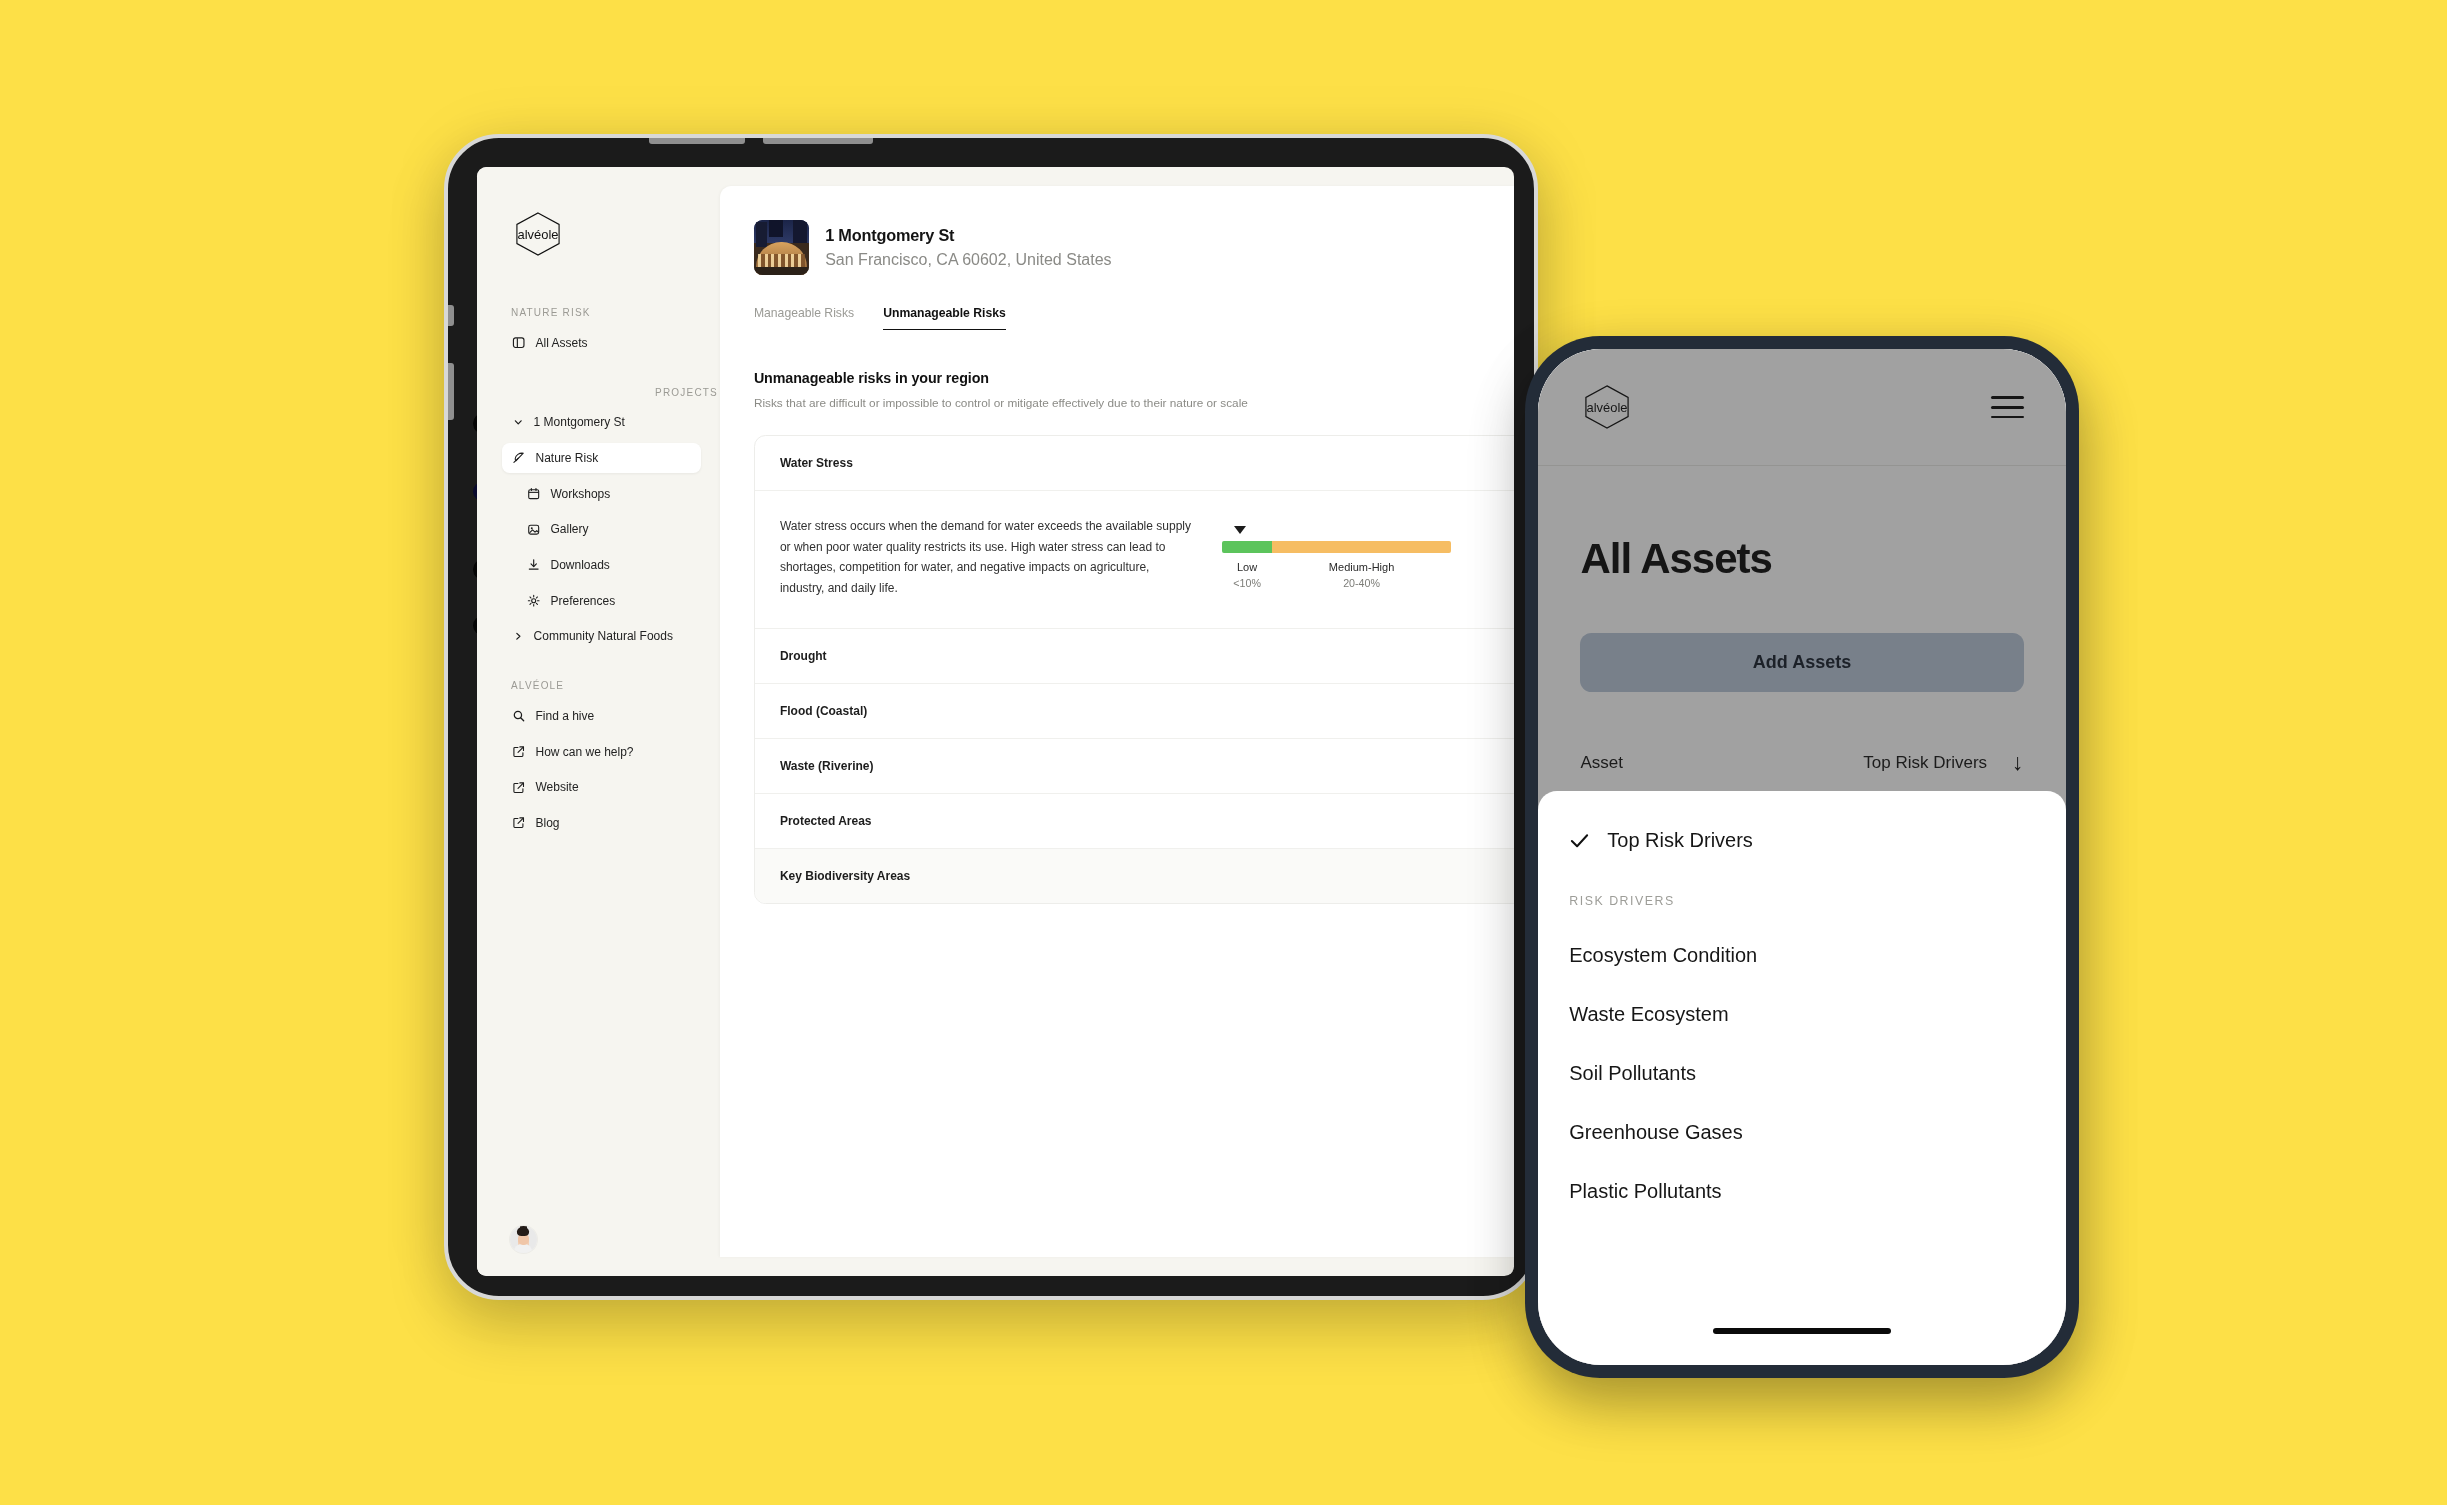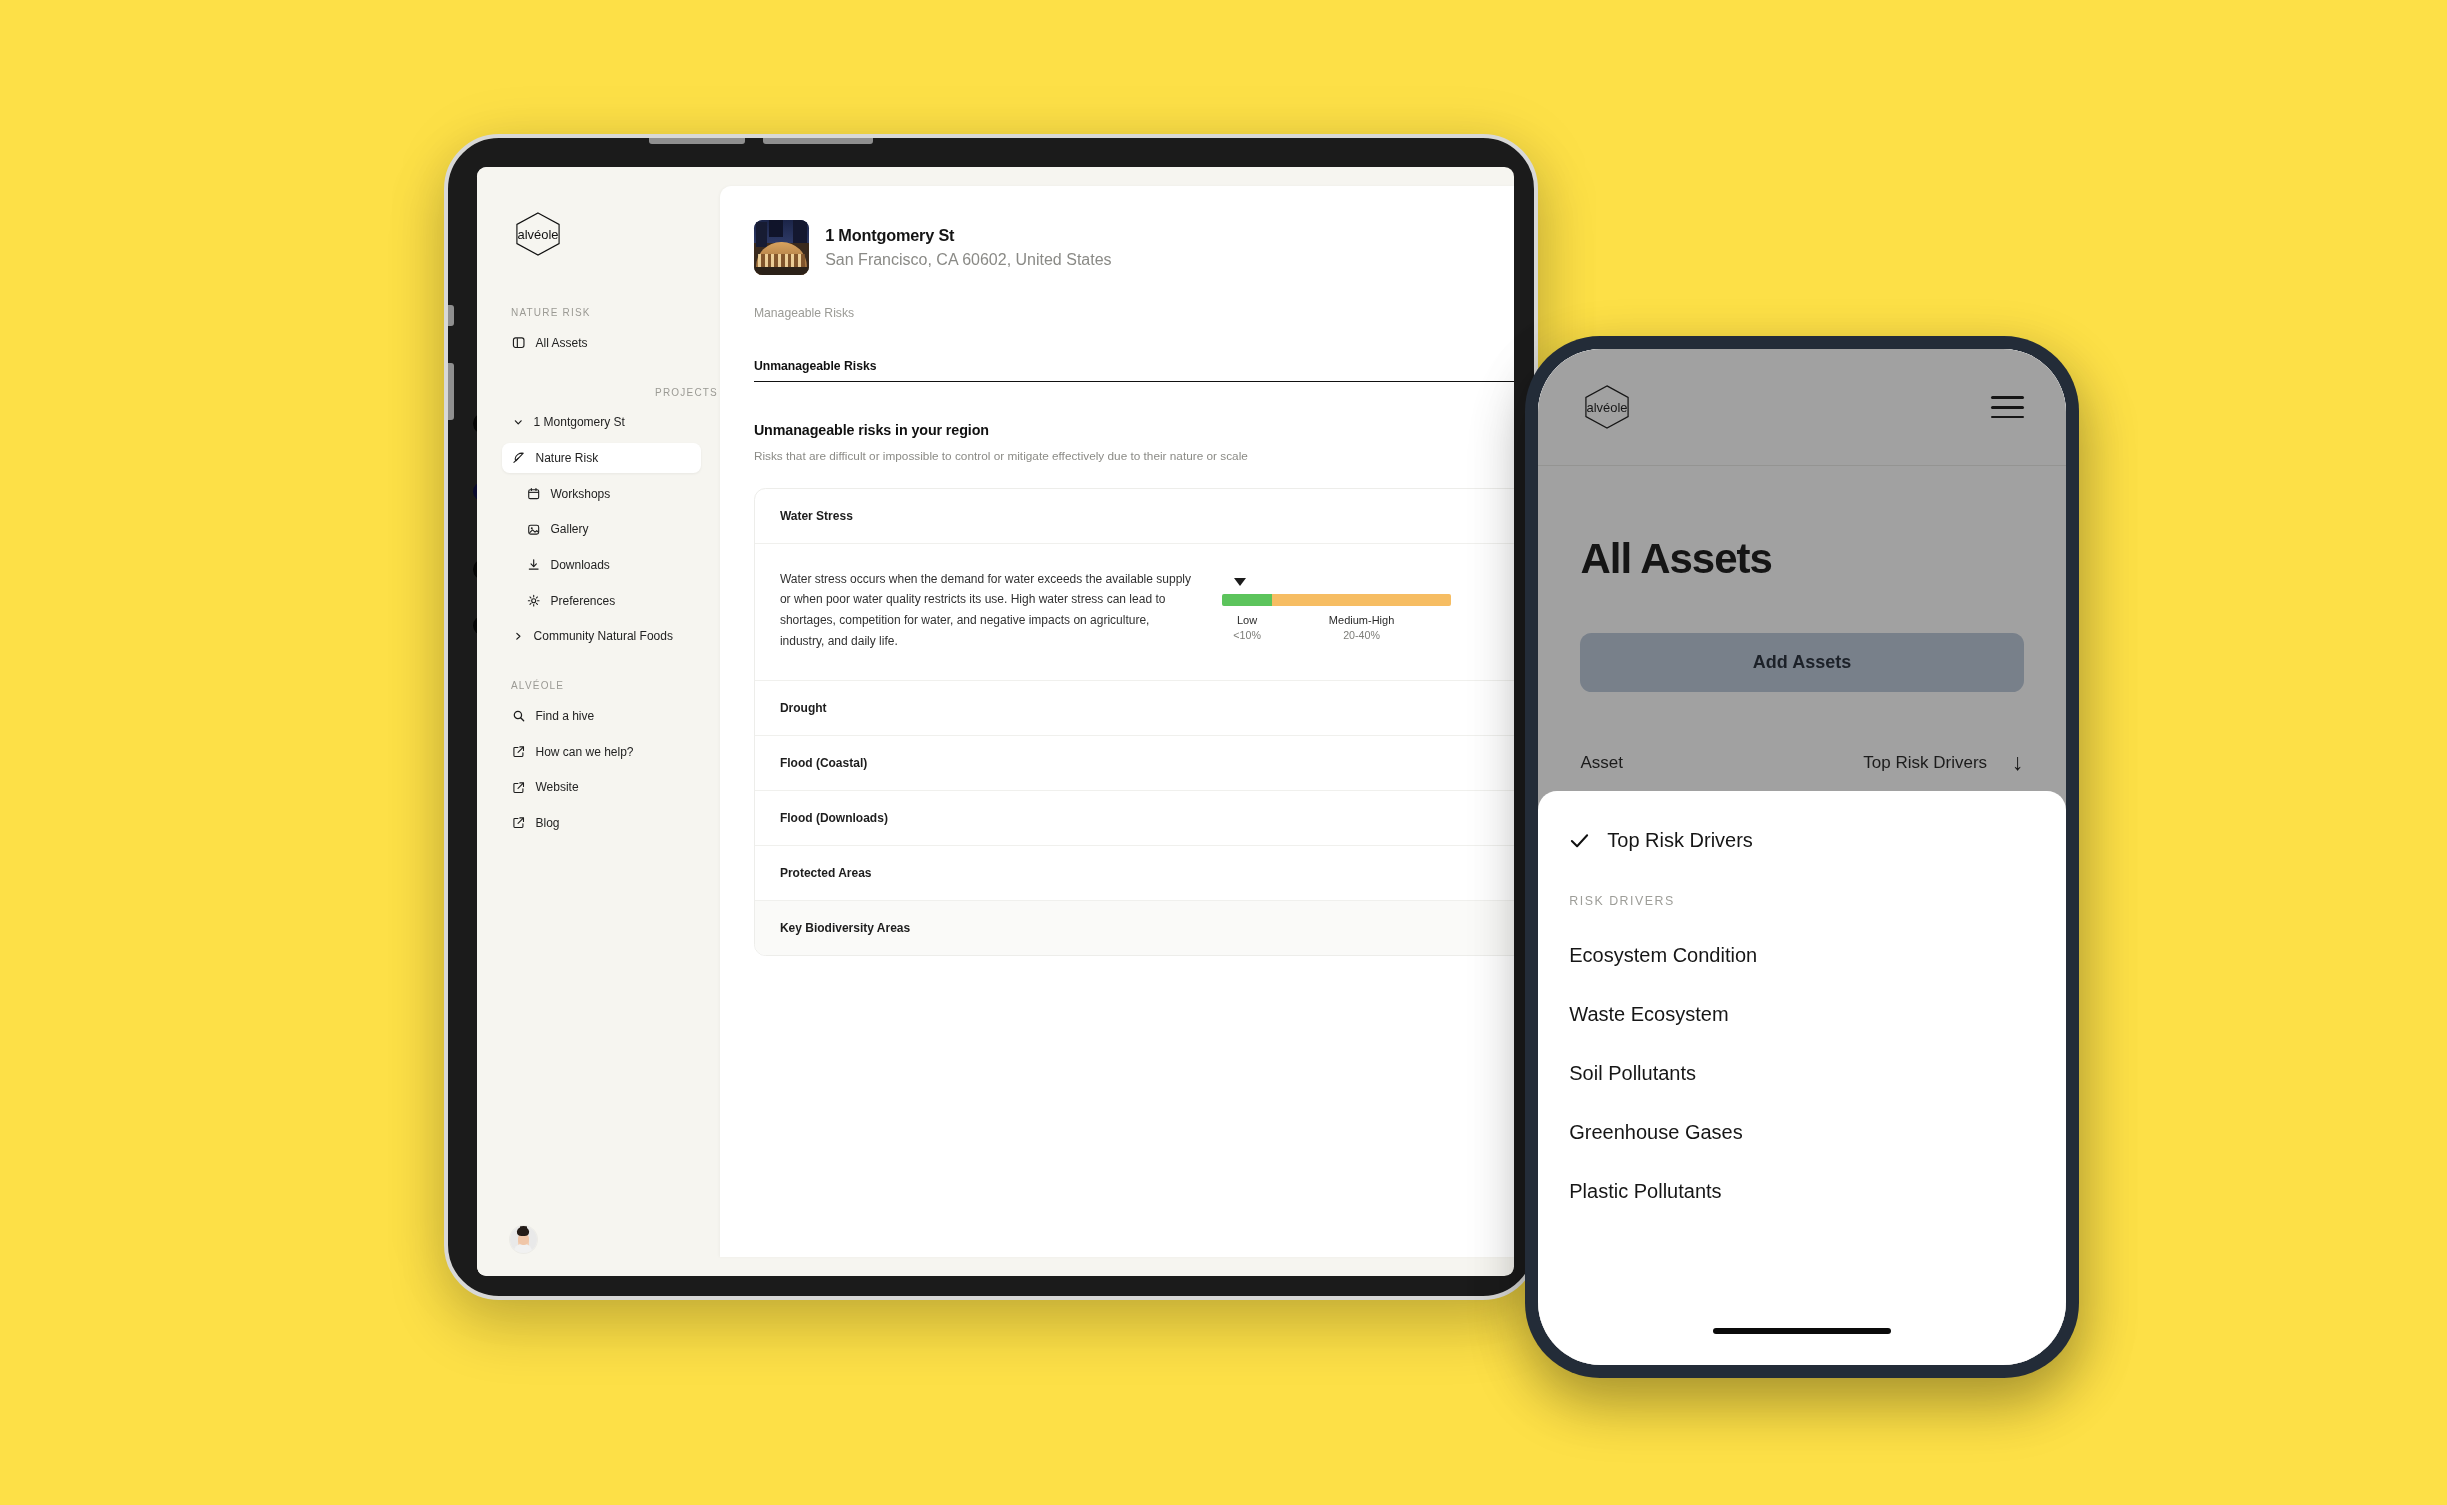--- a/index.html
+++ b/index.html
@@ -123,21 +123,21 @@
   }
   .asset-thumb .cols {
     position:absolute; left:3.8px; right:3.8px; bottom:1.9px; height:19px;
     background: repeating-linear-gradient(90deg,#f6dca6 0 2.9px,#7a4f28 2.9px 6.7px);
     opacity:.85;
   }
   .asset-thumb .base { position:absolute; left:0; right:0; bottom:0; height:7.6px; background:#2b2118;}
   .asset-title { font-size: 16.3px; font-weight: 700; color: #141414; letter-spacing: -0.2px; }
   .asset-sub { font-size: 16px; color: #8a8a86; margin-top: 5.7px; }
 
-  .tabs { display: flex; gap: 29px; margin-top: 31px; flex-direction: column; }
+  .tabs { display: flex; gap: 29px; margin-top: 31px; }
   .tab {
     font-size: 12.2px; color: #9b9b96; padding-bottom: 8.6px; cursor: pointer;
     border-bottom: 1.9px solid transparent;
   }
   .tab.active { color: #111; font-weight: 600; border-bottom-color: #111; }
 
   .sec-title { font-size: 14.3px; font-weight: 700; color: #111; margin-top: 40px; letter-spacing:-0.1px;}
   .sec-desc { font-size: 11.8px; color: #8b8b86; margin-top: 10.5px; }
 
   .risk-card {
@@ -470,21 +470,21 @@
                   <div class="gauge-lab" id="lab1" style="width: 78%;">
                     <div class="l1">Medium-High</div>
                     <div class="l2">20-40%</div>
                   </div>
                 </div>
               </div>
             </div>
 
             <div class="risk-row">Drought</div>
             <div class="risk-row">Flood (Coastal)</div>
-            <div class="risk-row">Flood (Downloads)</div>
+            <div class="risk-row">Waste (Riverine)</div>
             <div class="risk-row">Protected Areas</div>
             <div class="risk-row last">Key Biodiversity Areas</div>
           </div>
 
         </div>
       </div>
     </div>
   </div>
 
   <div class="phone-shadow"></div>

